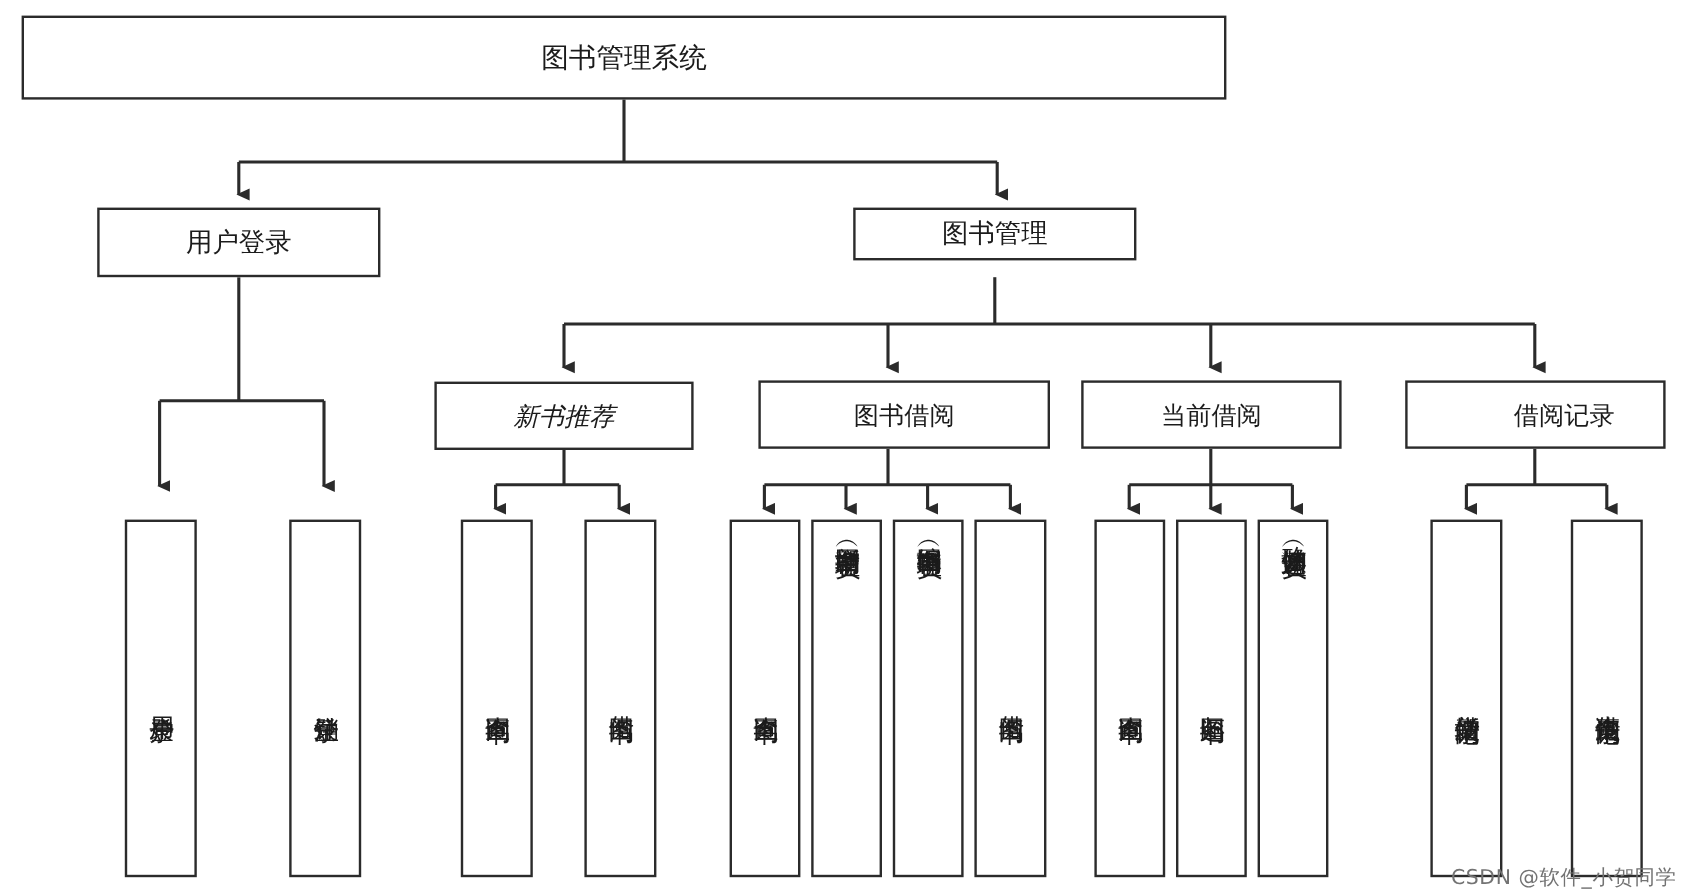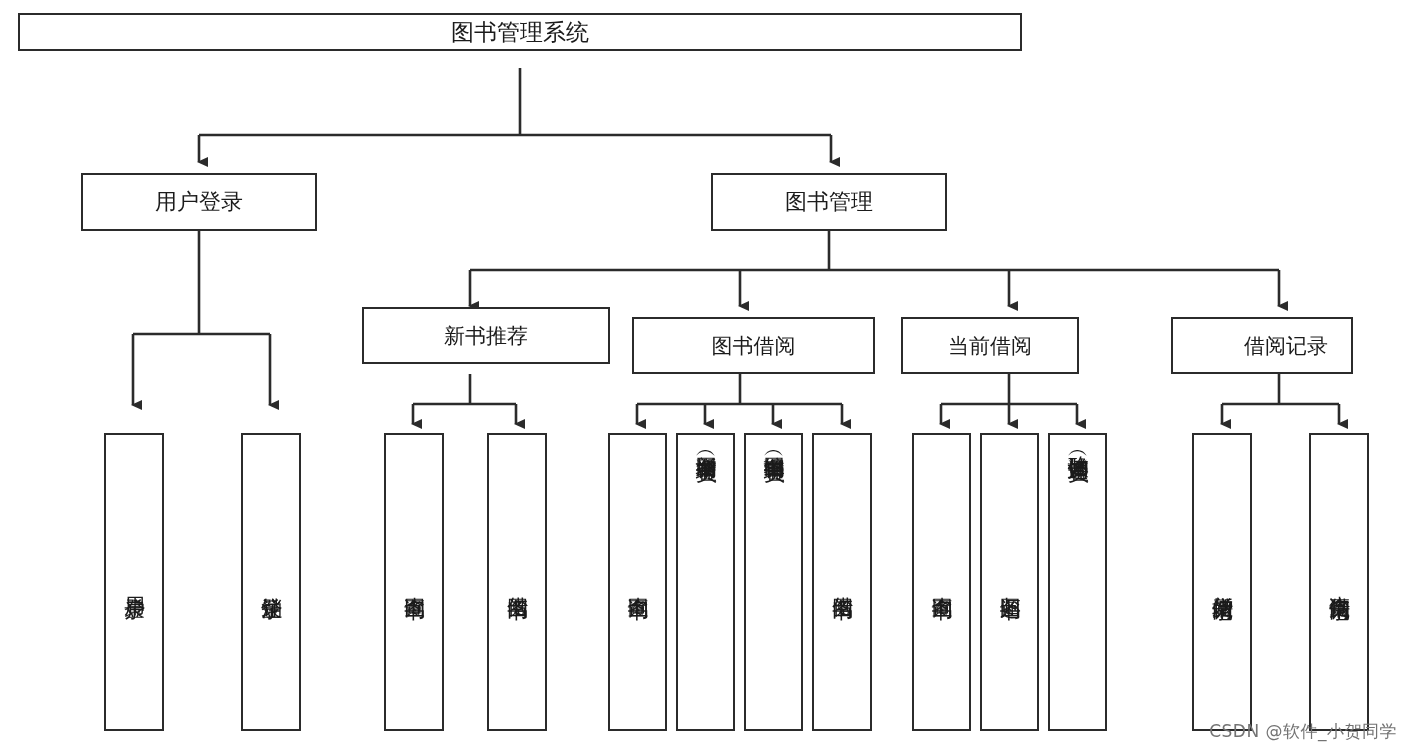--- a/index.html
+++ b/index.html
@@ -128,41 +128,41 @@
       <path d="M1009,404 L1009,424" marker-end="url(#arw)"></path>
       <path d="M1077,404 L1077,424" marker-end="url(#arw)"></path>
 
       <path d="M1279,374 L1279,404"></path>
       <path d="M1222,404 L1339,404"></path>
       <path d="M1222,404 L1222,424" marker-end="url(#arw)"></path>
       <path d="M1339,404 L1339,424" marker-end="url(#arw)"></path>
     </g>
   </svg>
 
-  <div class="node root" style="left:18px; top:13px; width:1004px; height:38px;">
+  <div class="node root" style="left:18px; top:13px; width:1004px; height:70px;">
     <span>图书管理系统</span>
   </div>
 
   <div class="node lvl2" style="left:81px; top:173px; width:236px; height:58px;">
     <span>用户登录</span>
   </div>
-  <div class="node lvl2" style="left:711px; top:173px; width:236px; height:58px;">
+  <div class="node lvl2" style="left:711px; top:173px; width:236px; height:44px;">
     <span>图书管理</span>
   </div>
 
-  <div class="node lvl3" style="left:362px; top:307px; width:248px; height:57px;">
+  <div class="node lvl3" style="left:362px; top:318px; width:216px; height:57px;font-style:italic;">
     <span>新书推荐</span>
   </div>
   <div class="node lvl3" style="left:632px; top:317px; width:243px; height:57px;">
     <span>图书借阅</span>
   </div>
-  <div class="node lvl3" style="left:901px; top:317px; width:178px; height:57px;">
+  <div class="node lvl3" style="left:901px; top:317px; width:217px; height:57px;">
     <span>当前借阅</span>
   </div>
-  <div class="node lvl3" style="left:1171px; top:317px; width:182px; height:57px;padding-left:48px;">
+  <div class="node lvl3" style="left:1171px; top:317px; width:217px; height:57px;padding-left:48px;">
     <span>借阅记录</span>
   </div>
 
   <div class="node leaf" style="left:104px; top:433px; width:60px; height:298px;">
     <div class="leaf-inner">
       <span class="vtext">用户登录</span>
     </div>
   </div>
   <div class="node leaf" style="left:241px; top:433px; width:60px; height:298px;">
     <div class="leaf-inner">

